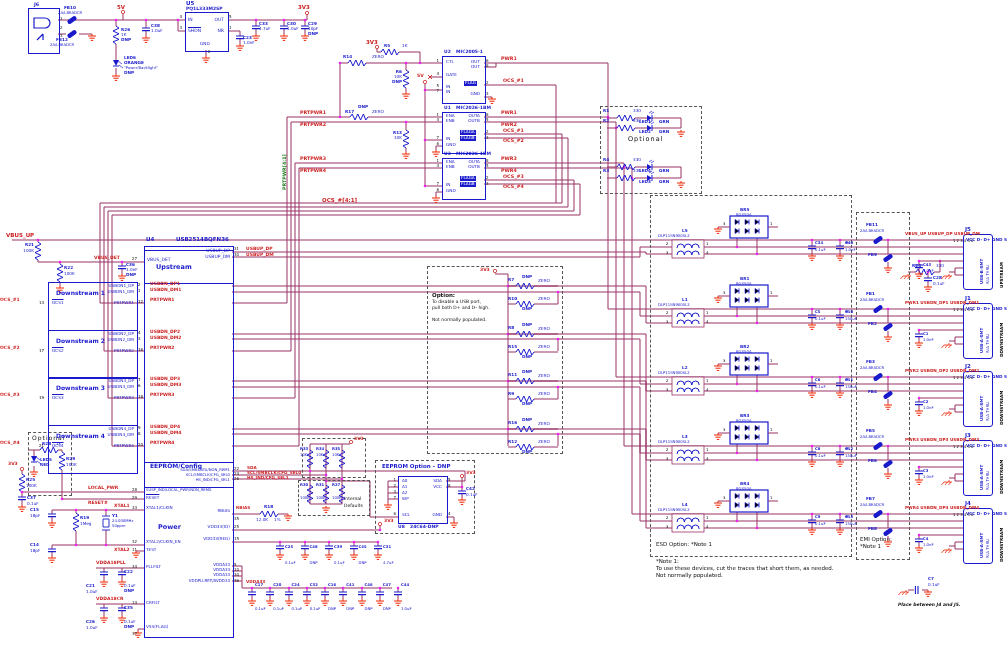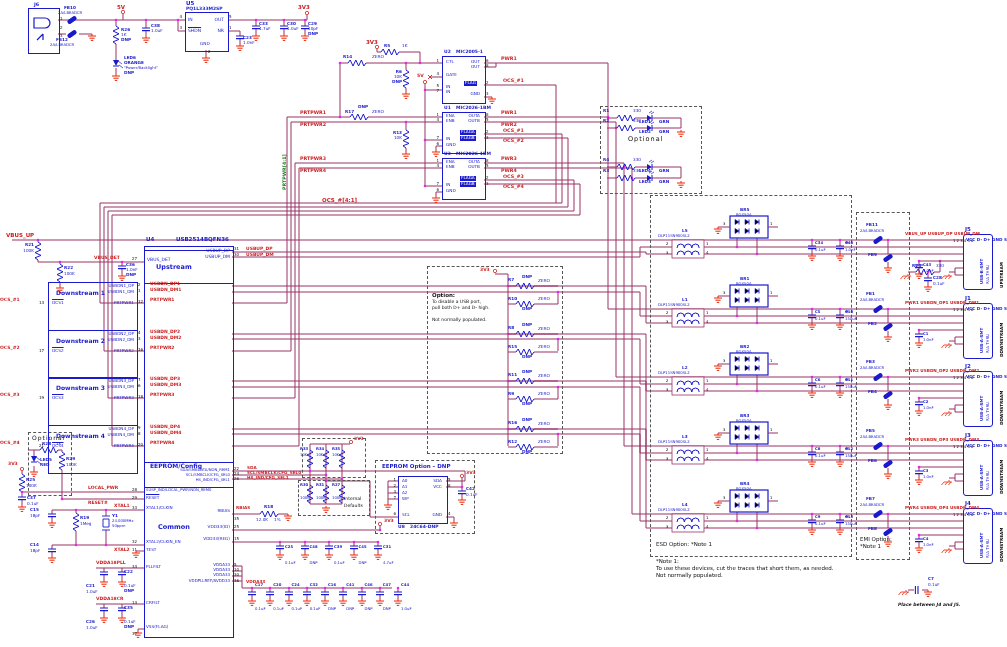--- a/index.html
+++ b/index.html
@@ -409,21 +409,21 @@
 <span class="t r bd f42" style="left:247px;top:471px">SCL/SMBCLK/CFG_SEL0</span>
 <span class="t r bd f42" style="left:247px;top:476px">HS_IND/CFG_SEL1</span>
 <span class="t b f38" style="left:146px;top:488px">SUSP_IND/LOCAL_PWR/NON_REM0</span>
 <span class="t b f42" style="left:146px;top:496px;text-decoration:overline">RESET</span>
 <span class="t f4 tar" style="left:129px;top:488px;width:8px">28</span>
 <span class="t f4 tar" style="left:129px;top:496px;width:8px">29</span>
 <span class="t r bd f45" style="left:88px;top:485px">LOCAL_PWR</span>
 <span class="t r bd f45" style="left:88px;top:500px">RESET#</span>
 <span class="t b f42" style="left:146px;top:506px">XTAL1/CLKIN</span>
 <span class="t f4 tar" style="left:129px;top:506px;width:8px">33</span>
-<span class="t b bd f65" style="left:158px;top:524px">Common</span>
+<span class="t b bd f65" style="left:158px;top:524px">Power</span>
 <span class="t b f42" style="left:146px;top:540px">XTAL2/CLKIN_EN</span>
 <span class="t f4 tar" style="left:129px;top:540px;width:8px">32</span>
 <span class="t b f42" style="left:146px;top:548px">TEST</span>
 <span class="t f4 tar" style="left:129px;top:548px;width:8px">11</span>
 <span class="t b f42 tar" style="left:180px;top:509px;width:50px">RBIAS</span>
 <span class="t f4" style="left:234px;top:517px">35</span>
 <span class="t r bd f42" style="left:236px;top:506px">RBIAS</span>
 <span class="t b f42 tar" style="left:160px;top:525px;width:70px">VDD33(IO)</span>
 <span class="t f4" style="left:234px;top:525px">25</span>
 <span class="t b f42 tar" style="left:160px;top:537px;width:70px">VDD33(REG)</span>

